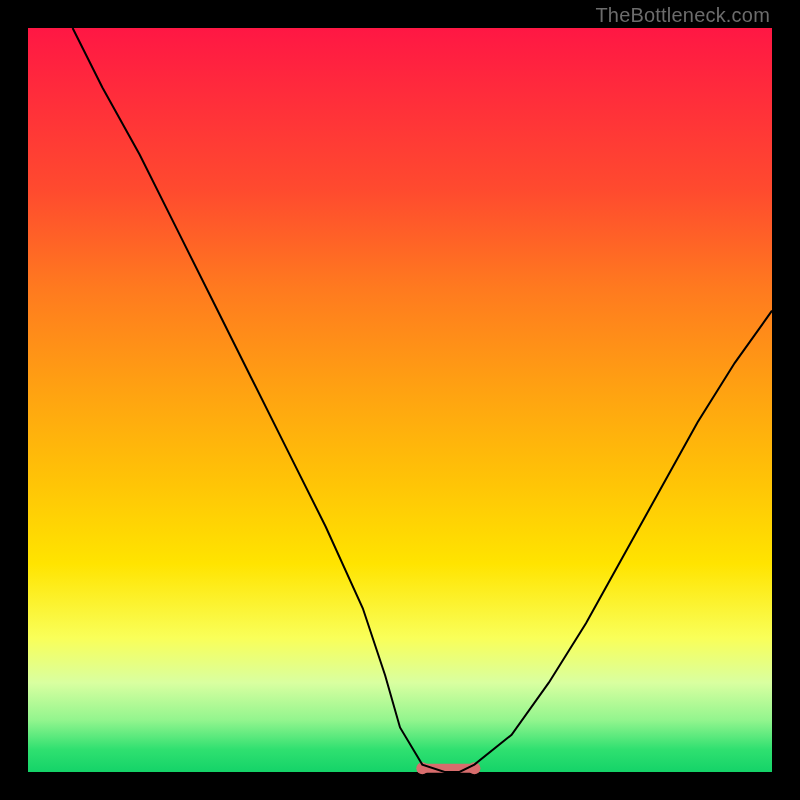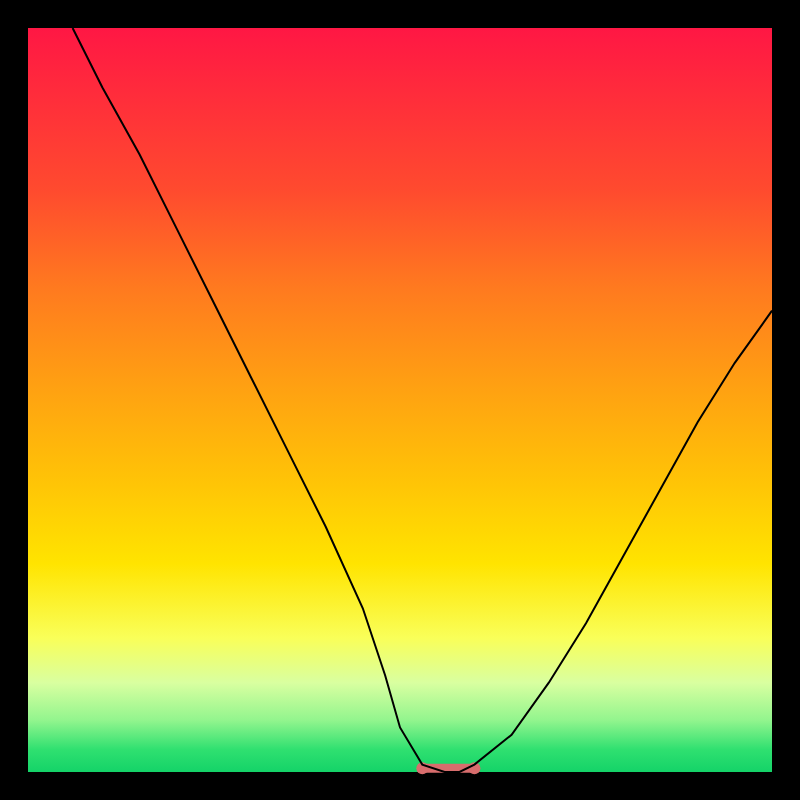--- a/index.html
+++ b/index.html
@@ -70,20 +70,21 @@
   }
   .flat-end {
     fill: #d86d6d;
   }
 </style>
 </head>
 <body>
 
 <div class="frame">
 
+  <div class="attribution">TheBottleneck.com</div>
 
   <div class="plot-area">
     <svg class="curves" viewBox="0 0 744 744" preserveAspectRatio="none">
       <path id="flat-seg" class="flat-highlight" d="M394.32 740.28 L446.4 740.28"></path>
       <circle id="flat-left" class="flat-end" r="6" cx="394.32" cy="740.28"></circle>
       <circle id="flat-right" class="flat-end" r="6" cx="446.4" cy="740.28"></circle>
       <path id="main-curve" class="curve-main" d="M44.6 0.0 L74.4 59.5 L111.6 126.5 L148.8 200.9 L186.0 275.3 L223.2 349.7 L260.4 424.1 L297.6 498.5 L334.8 580.3 L357.1 647.3 L372.0 699.4 L394.3 736.6 L416.6 744.0 L431.5 744.0 L446.4 736.6 L483.6 706.8 L520.8 654.7 L558.0 595.2 L595.2 528.2 L632.4 461.3 L669.6 394.3 L706.8 334.8 L744.0 282.7"></path>
     </svg>
   </div>
 

